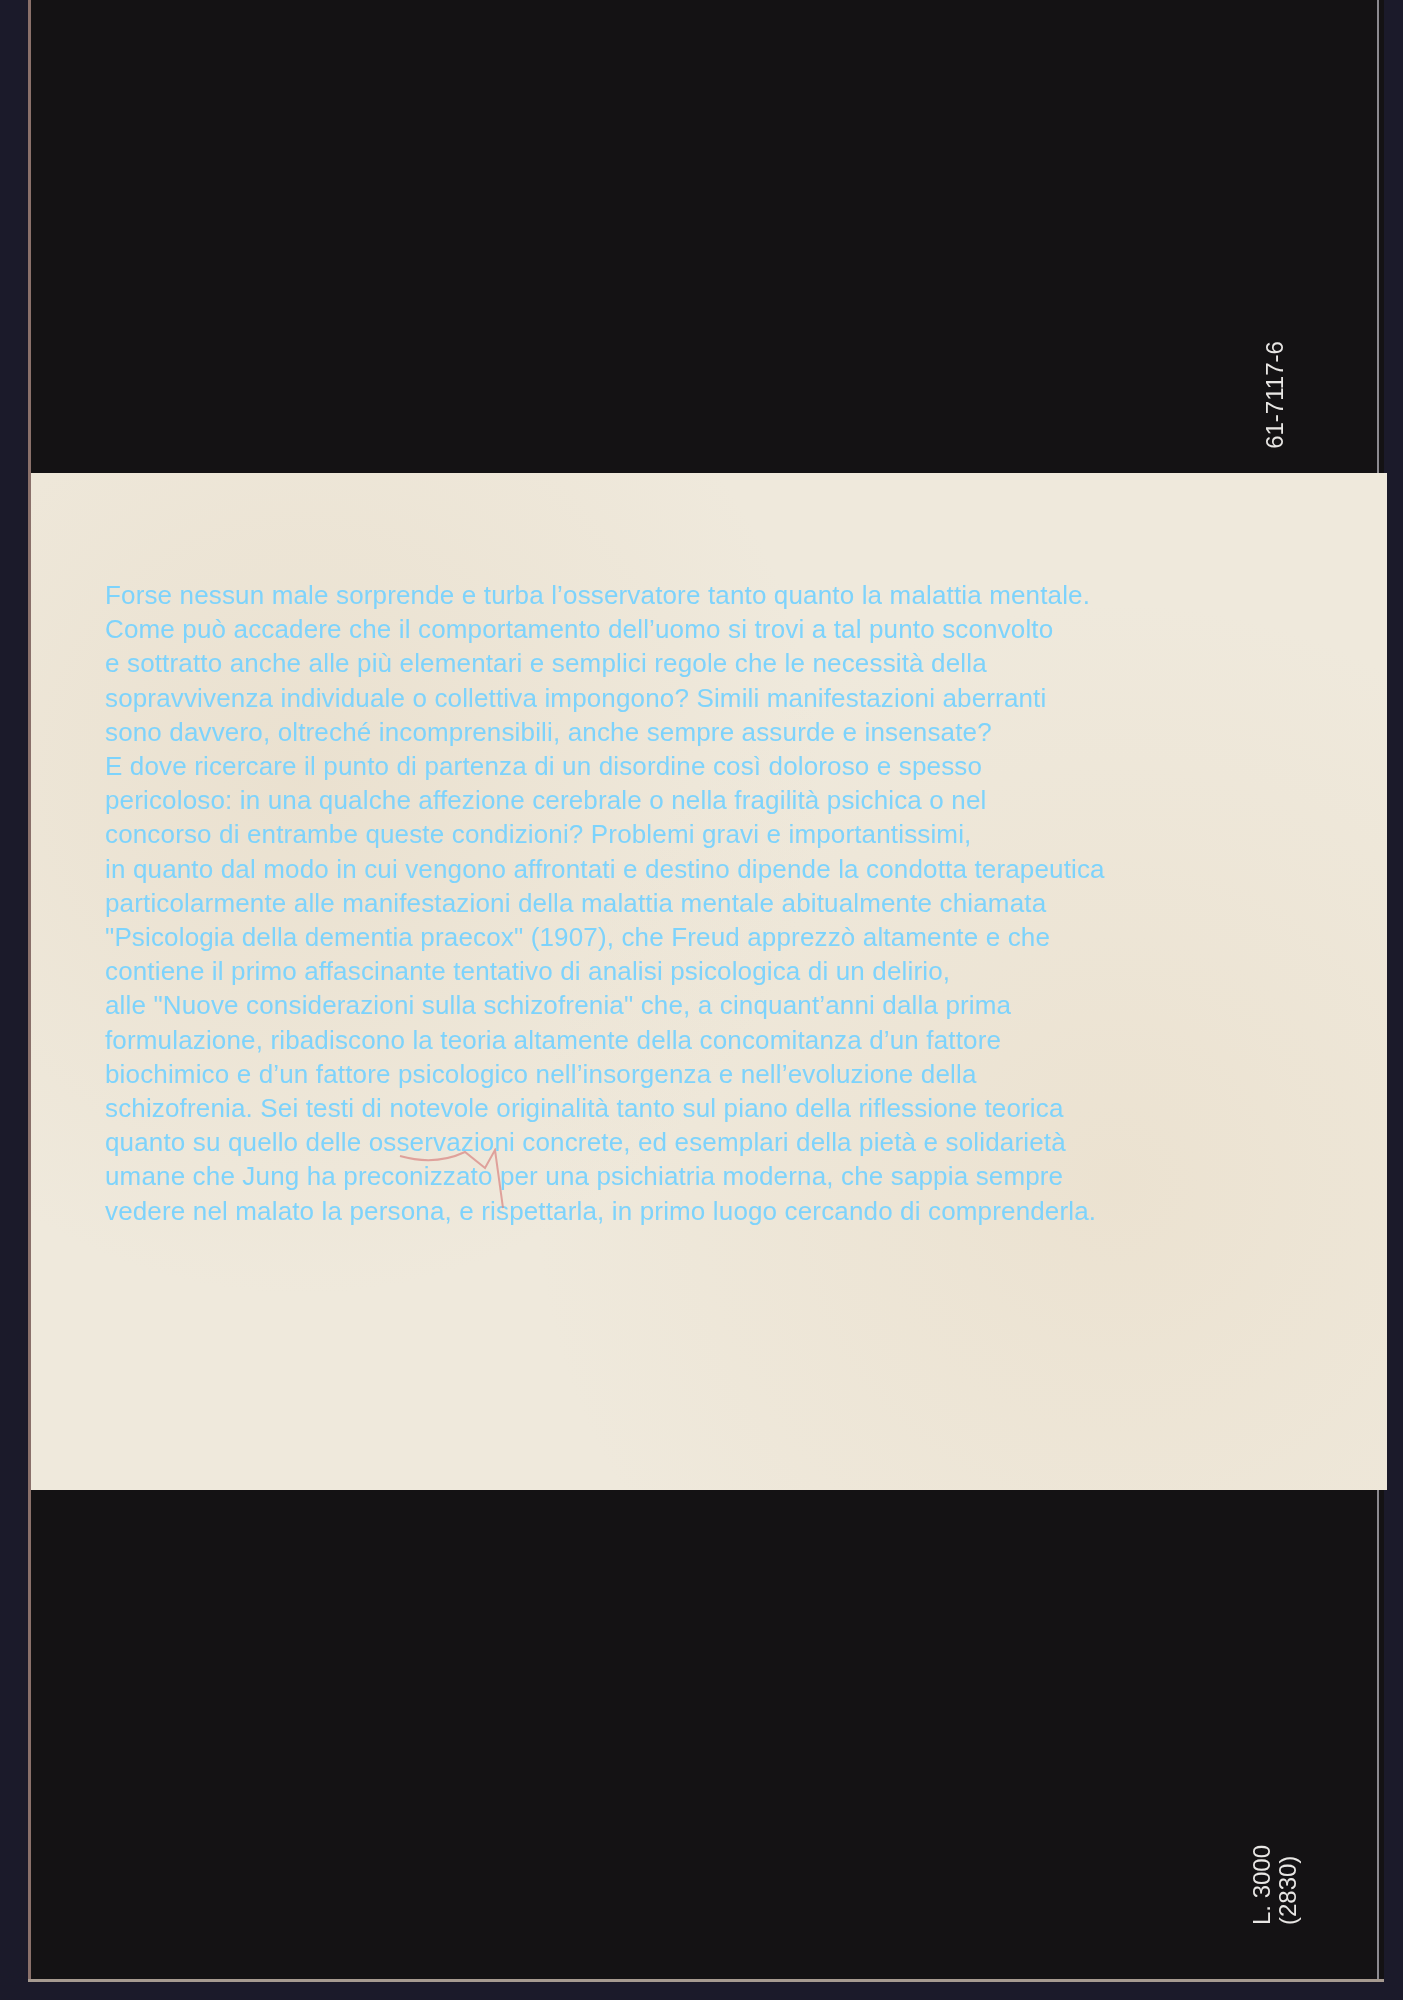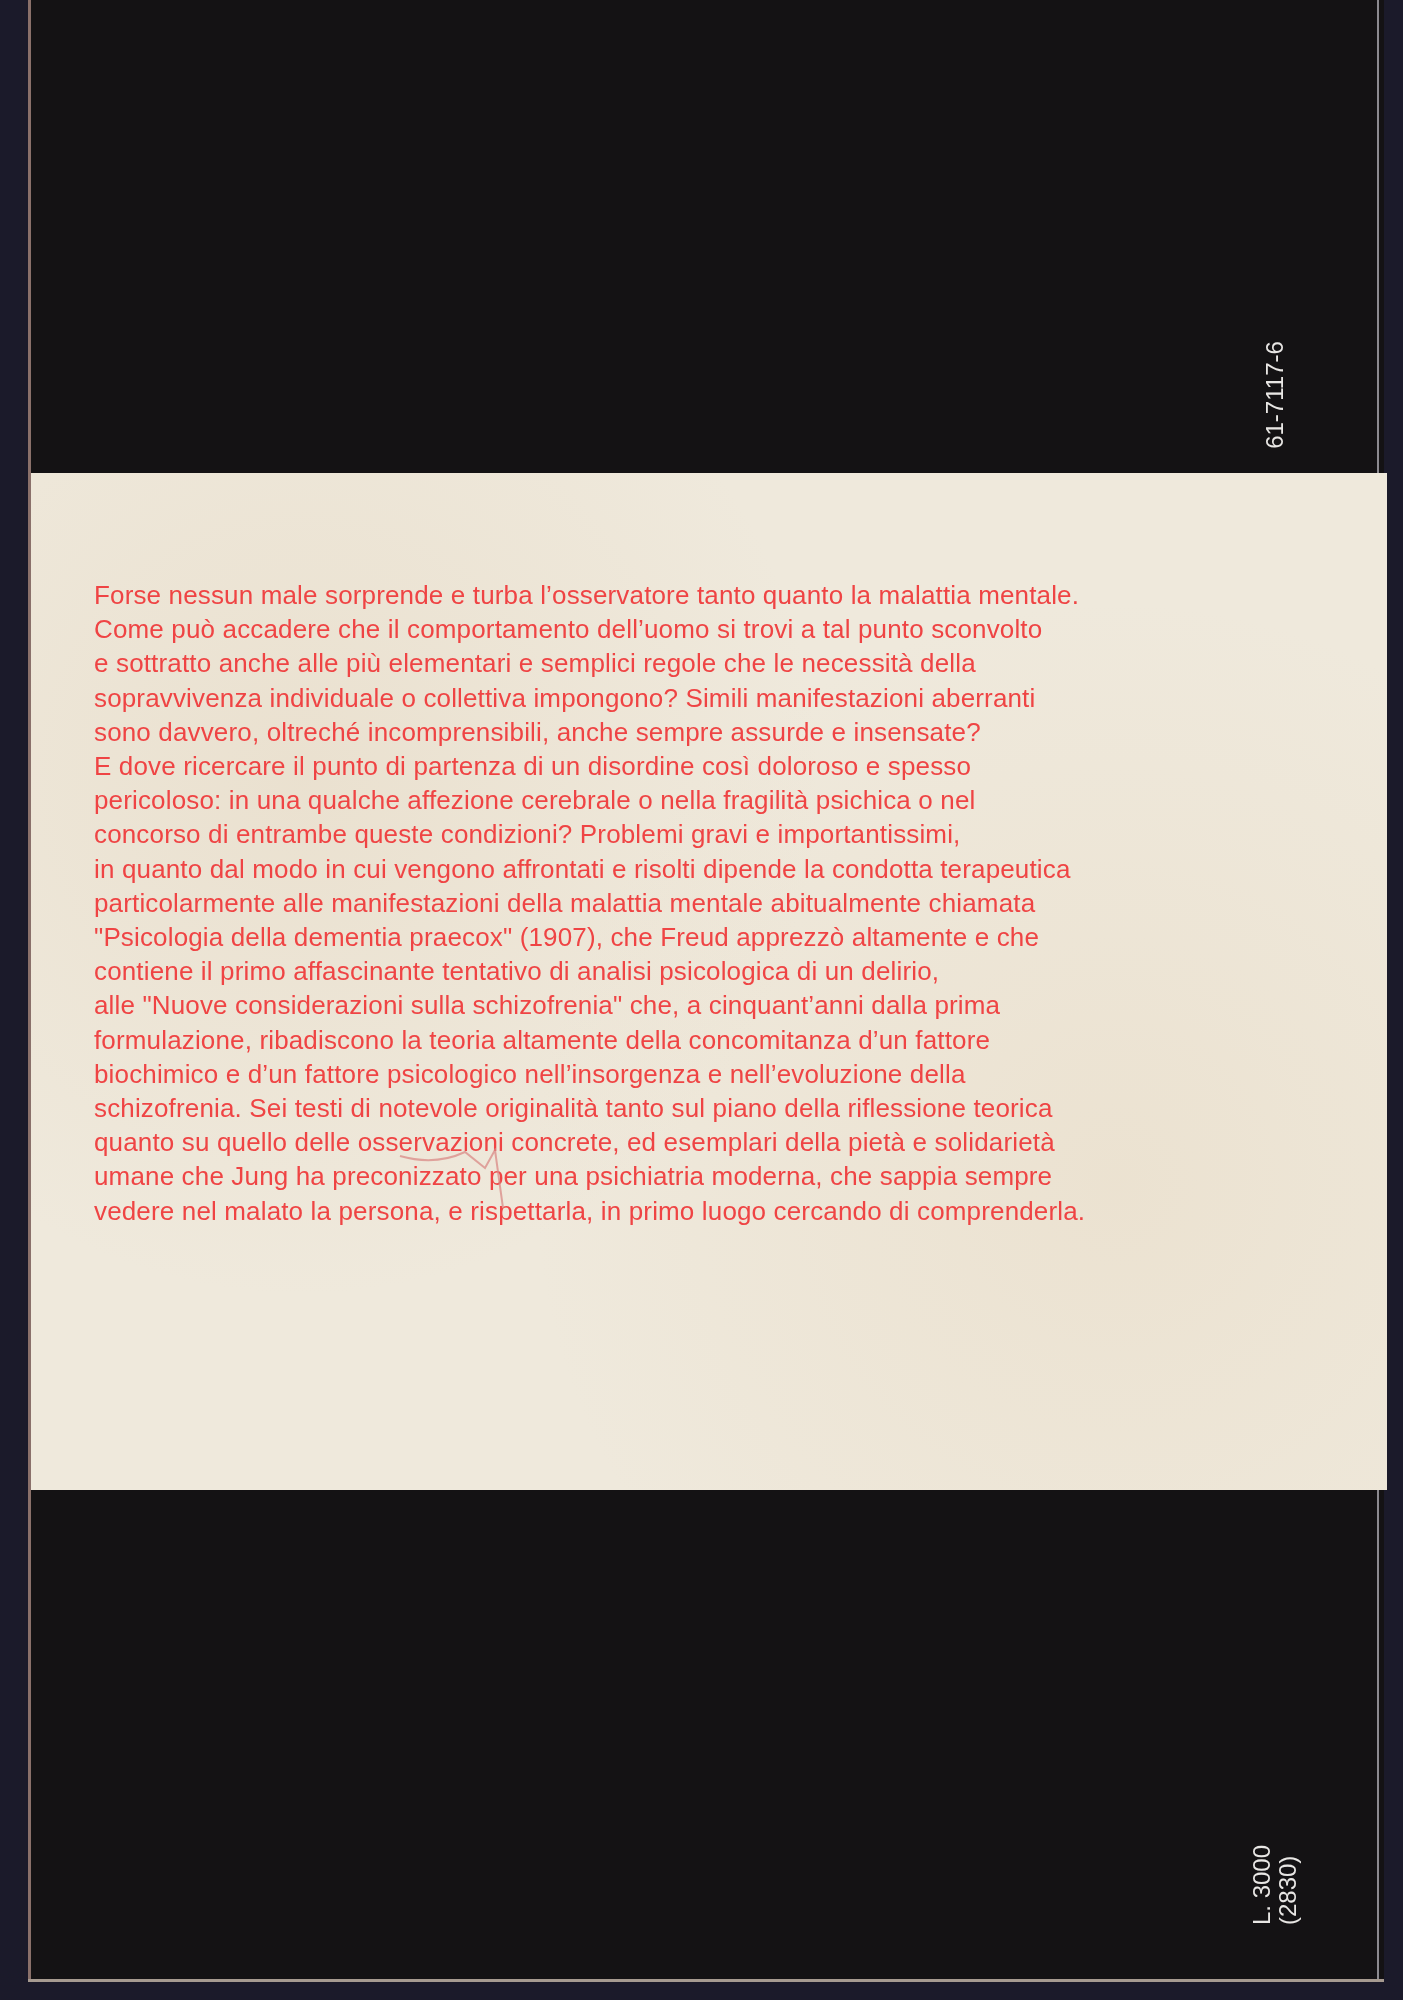--- a/index.html
+++ b/index.html
@@ -23,22 +23,22 @@
       background:#a69a90;
     }
     .band {
       position:absolute; left:31px; top:473px; width:1356px; height:1017px;
       background:#efe9dc;
       background-image:
         radial-gradient(circle at 20% 30%, rgba(220,200,170,0.25) 0, transparent 40%),
         radial-gradient(circle at 80% 70%, rgba(225,205,175,0.25) 0, transparent 45%);
     }
     .blurb {
-      position:absolute; left:94px; top:578px; width:1230px;
-      color:#ef4444; font-size:26px; line-height:34.2px;
+      position:absolute; left:105px; top:578px; width:1230px;
+      color:#7dd3fc; font-size:26px; line-height:34.2px;
       letter-spacing:0.15px;
     }
     .blurb .line { white-space:nowrap; display:block; }
     .spine-code {
       position:absolute; left:1255px; top:310px;
       width:40px; height:170px;
       color:#e8e6e4; font-size:24px;
     }
     .spine-code span {
       position:absolute; left:50%; top:50%;
@@ -75,21 +75,21 @@
 
 <div class="blurb">
   <span class="line">Forse nessun male sorprende e turba l’osservatore tanto quanto la malattia mentale.</span>
   <span class="line">Come può accadere che il comportamento dell’uomo si trovi a tal punto sconvolto</span>
   <span class="line">e sottratto anche alle più elementari e semplici regole che le necessità della</span>
   <span class="line">sopravvivenza individuale o collettiva impongono? Simili manifestazioni aberranti</span>
   <span class="line">sono davvero, oltreché incomprensibili, anche sempre assurde e insensate?</span>
   <span class="line">E dove ricercare il punto di partenza di un disordine così doloroso e spesso</span>
   <span class="line">pericoloso: in una qualche affezione cerebrale o nella fragilità psichica o nel</span>
   <span class="line">concorso di entrambe queste condizioni? Problemi gravi e importantissimi,</span>
-  <span class="line">in quanto dal modo in cui vengono affrontati e risolti dipende la condotta terapeutica</span>
+  <span class="line">in quanto dal modo in cui vengono affrontati e destino dipende la condotta terapeutica</span>
   <span class="line">particolarmente alle manifestazioni della malattia mentale abitualmente chiamata</span>
   <span class="line">"Psicologia della dementia praecox" (1907), che Freud apprezzò altamente e che</span>
   <span class="line">contiene il primo affascinante tentativo di analisi psicologica di un delirio,</span>
   <span class="line">alle "Nuove considerazioni sulla schizofrenia" che, a cinquant’anni dalla prima</span>
   <span class="line">formulazione, ribadiscono la teoria altamente della concomitanza d’un fattore</span>
   <span class="line">biochimico e d’un fattore psicologico nell’insorgenza e nell’evoluzione della</span>
   <span class="line">schizofrenia. Sei testi di notevole originalità tanto sul piano della riflessione teorica</span>
   <span class="line">quanto su quello delle osservazioni concrete, ed esemplari della pietà e solidarietà</span>
   <span class="line">umane che Jung ha preconizzato per una psichiatria moderna, che sappia sempre</span>
   <span class="line">vedere nel malato la persona, e rispettarla, in primo luogo cercando di comprenderla.</span>

